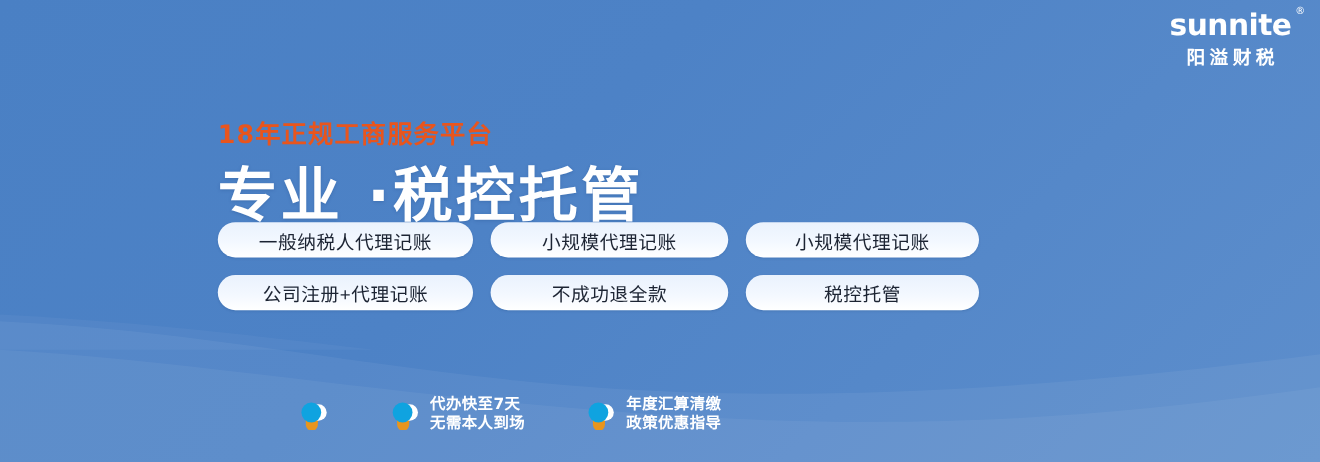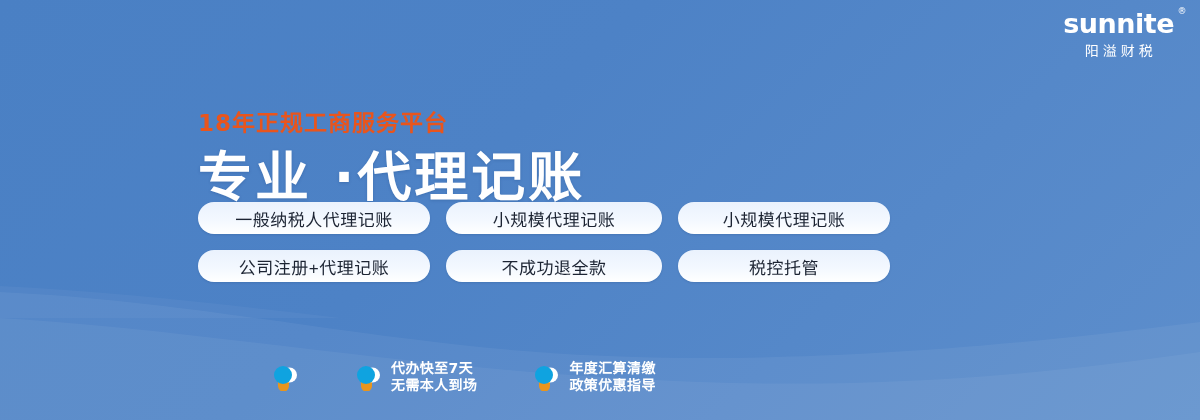--- a/index.html
+++ b/index.html
@@ -50,22 +50,22 @@
     position: absolute;
     top: -3px;
     right: -12px;
     font-size: 9px;
     font-weight: 400;
     color: #ffffff;
   }
   .logo-cn {
     margin-top: 7px;
     color: #ffffff;
-    font-size: 14px;
-    font-weight: 400;
+    font-size: 17px;
+    font-weight: 700;
     letter-spacing: 4px;
     padding-left: 4px;
   }
 
   
   .headline-block {
     position: absolute;
     left: 198px;
     top: 72px;
     width: 720px;
@@ -169,21 +169,21 @@
   <div class="logo">
     <div class="logo-word">
       <span>sunnite</span>
       <span class="logo-reg">®</span>
     </div>
     <div class="logo-cn">阳溢财税</div>
   </div>
 
   <div class="headline-block">
     <p class="eyebrow">18年正规工商服务平台</p>
-    <h1 class="headline">专业 ·代理记账</h1>
+    <h1 class="headline">专业 ·税控托管</h1>
   </div>
 
   <div class="pill-grid">
     <div class="pill">一般纳税人代理记账</div>
     <div class="pill">小规模代理记账</div>
     <div class="pill">小规模代理记账</div>
     <div class="pill">公司注册+代理记账</div>
     <div class="pill">不成功退全款</div>
     <div class="pill">税控托管</div>
   </div>

